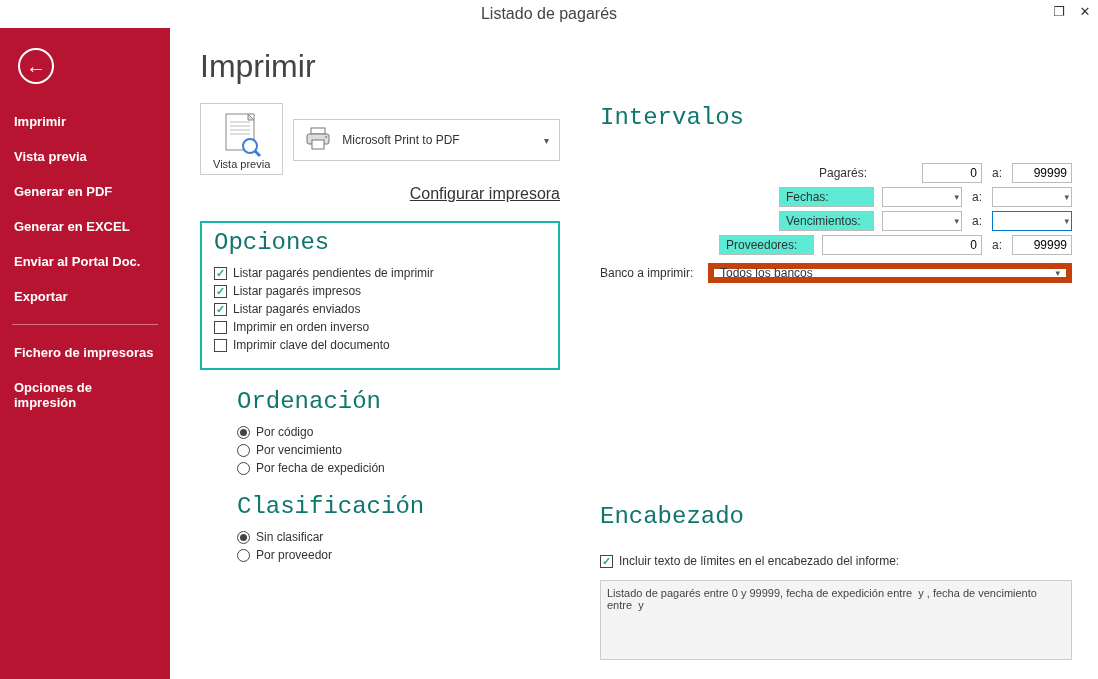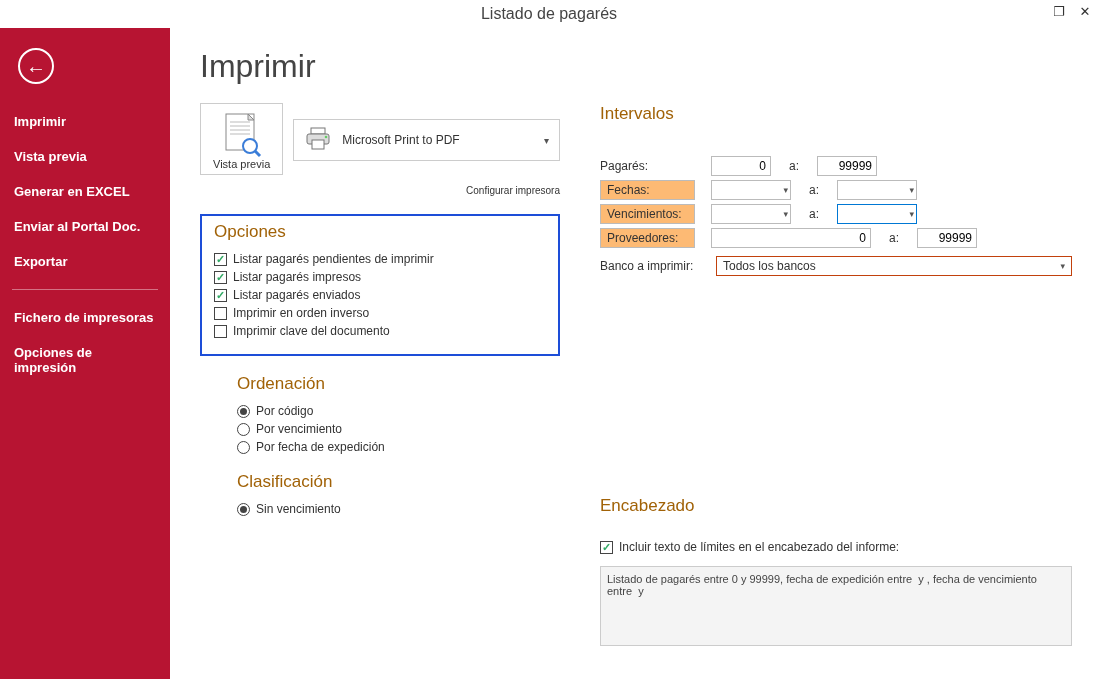--- a/index.html
+++ b/index.html
@@ -24,45 +24,45 @@
 h1.page-title { font-size: 32px; font-weight: 300; color: #444; margin-bottom: 18px; }
 
 .preview-row { display: flex; align-items: stretch; gap: 10px; margin-bottom: 10px; }
 .preview-tile { border: 1px solid #ccc; padding: 8px 12px 4px; text-align: center; cursor: pointer; background: #fff; }
 .preview-tile .icon-box { width: 44px; height: 44px; margin: 0 auto 2px; position: relative; }
 .preview-tile .label { font-size: 11px; color: #333; }
 
 .printer-select { flex: 1; border: 1px solid #ccc; display: flex; align-items: center; padding: 0 10px; gap: 10px; cursor: pointer; position: relative; height: 42px; margin-top: 16px;}
 .printer-select .arrow { margin-left: auto; font-size: 10px; color: #555; }
 
-.config-link { text-align: right; margin: 10px 0 18px; font-size: 10px; cursor: pointer; color: #333; }
-
-.options-box { border: 2px solid #1d4ed8; padding: 10px 12px 12px; margin-bottom: 18px; }
-.section-title { font-size: 17px; font-weight: 400; color: #a16207; margin-bottom: 10px; }
+.config-link { text-align: right; margin: 10px 0 18px; font-size: 16px; text-decoration: underline; cursor: pointer; color: #333; }
+
+.options-box { border: 2px solid #14b8a6; padding: 10px 12px 12px; margin-bottom: 18px; }
+.section-title { font-size: 24px; font-weight: 400; color: #0f766e; margin-bottom: 10px; font-family: Liberation Mono, monospace; }
 .options-box .section-title { margin-top: -4px; }
 
 .check-row, .radio-row { display: flex; align-items: center; gap: 6px; margin: 4px 0; font-size: 12px; cursor: pointer; }
 .chk, .rdo { width: 13px; height: 13px; border: 1px solid #444; background: #fff; display: inline-flex; align-items: center; justify-content: center; font-size: 10px; line-height: 1; }
 .rdo { border-radius: 50%; }
 .rdo.checked::after { content: ""; width: 7px; height: 7px; background: #444; border-radius: 50%; }
 .chk.checked::after { content: "✓"; color: #3a6; font-weight: bold; font-size: 11px; }
 
 .section { margin-bottom: 18px; margin-left: 37px; }
 
 .intervals { margin-top: 56px; }
-.int-row { display: flex; align-items: center; margin: 4px 0; gap: 16px; font-size: 12px; }
+.int-row { display: flex; align-items: center; margin: 4px 0; gap: 8px; font-size: 12px; justify-content: flex-end; }
 .int-label { width: 95px; }
-.int-label.btn { border: 1px solid #bbb; padding: 2px 6px; cursor: pointer; background: #fdba74; }
+.int-label.btn { border: 1px solid #bbb; padding: 2px 6px; cursor: pointer; background: #5eead4; }
 .int-input { border: 1px solid #bbb; height: 20px; padding: 0 4px; font-size: 12px; text-align: right; }
 .int-input.w60 { width: 60px; }
 .int-sep { width: 14px; text-align: center; }
 .dd { border: 1px solid #bbb; height: 20px; width: 80px; display: flex; align-items: center; justify-content: flex-end; padding: 0 2px; font-size: 9px; color: #555; cursor: pointer; }
 .dd.active { border-color: #0078d4; }
 .bank-row { margin-top: 8px; }
-.bank-select { flex: 1; border: 1px solid #c2410c; height: 20px; display: flex; align-items: center; padding: 0 6px; font-size: 12px; cursor: pointer; }
+.bank-select { flex: 1; border: 6px solid #c2410c; height: 20px; display: flex; align-items: center; padding: 0 6px; font-size: 12px; cursor: pointer; }
 .bank-select .arrow { margin-left: auto; font-size: 9px; color: #555; }
 
 .header-section { margin-top: 220px; }
 .header-textarea { width: 100%; height: 80px; border: 1px solid #ccc; background: #f4f4f4; padding: 6px; font-size: 11px; color: #444; resize: none; font-family: inherit; margin-top: 8px; }
 
 
 .doc-svg { width: 44px; height: 48px; }
 .printer-svg { width: 28px; height: 26px; }
 </style>
 </head>
@@ -76,20 +76,21 @@
   </div>
 </div>
 
 <div class="container">
   <div class="sidebar">
     <div class="back-btn">
       <span>←</span>
     </div>
     <div class="nav-item">Imprimir</div>
     <div class="nav-item">Vista previa</div>
+    <div class="nav-item">Generar en PDF</div>
     <div class="nav-item">Generar en EXCEL</div>
     <div class="nav-item">Enviar al Portal Doc.</div>
     <div class="nav-item">Exportar</div>
     <div class="nav-divider"></div>
     <div class="nav-item">Fichero de impresoras</div>
     <div class="nav-item">Opciones de impresión</div>
   </div>
 
   <div class="main">
 
@@ -166,21 +167,25 @@
         <div class="radio-row">
             <span class="rdo"></span>
             <span>Por fecha de expedición</span>
           </div>
       </div>
 
       <div class="section">
         <div class="section-title">Clasificación</div>
         <div class="radio-row">
             <span class="rdo checked"></span>
-            <span>Sin vencimiento</span>
+            <span>Sin clasificar</span>
+          </div>
+        <div class="radio-row">
+            <span class="rdo"></span>
+            <span>Por proveedor</span>
           </div>
       </div>
     </div>
 
     <div class="col-right">
       <div class="intervals">
         <div class="section-title">Intervalos</div>
         <div style="height:18px"></div>
 
         <div class="int-row">

